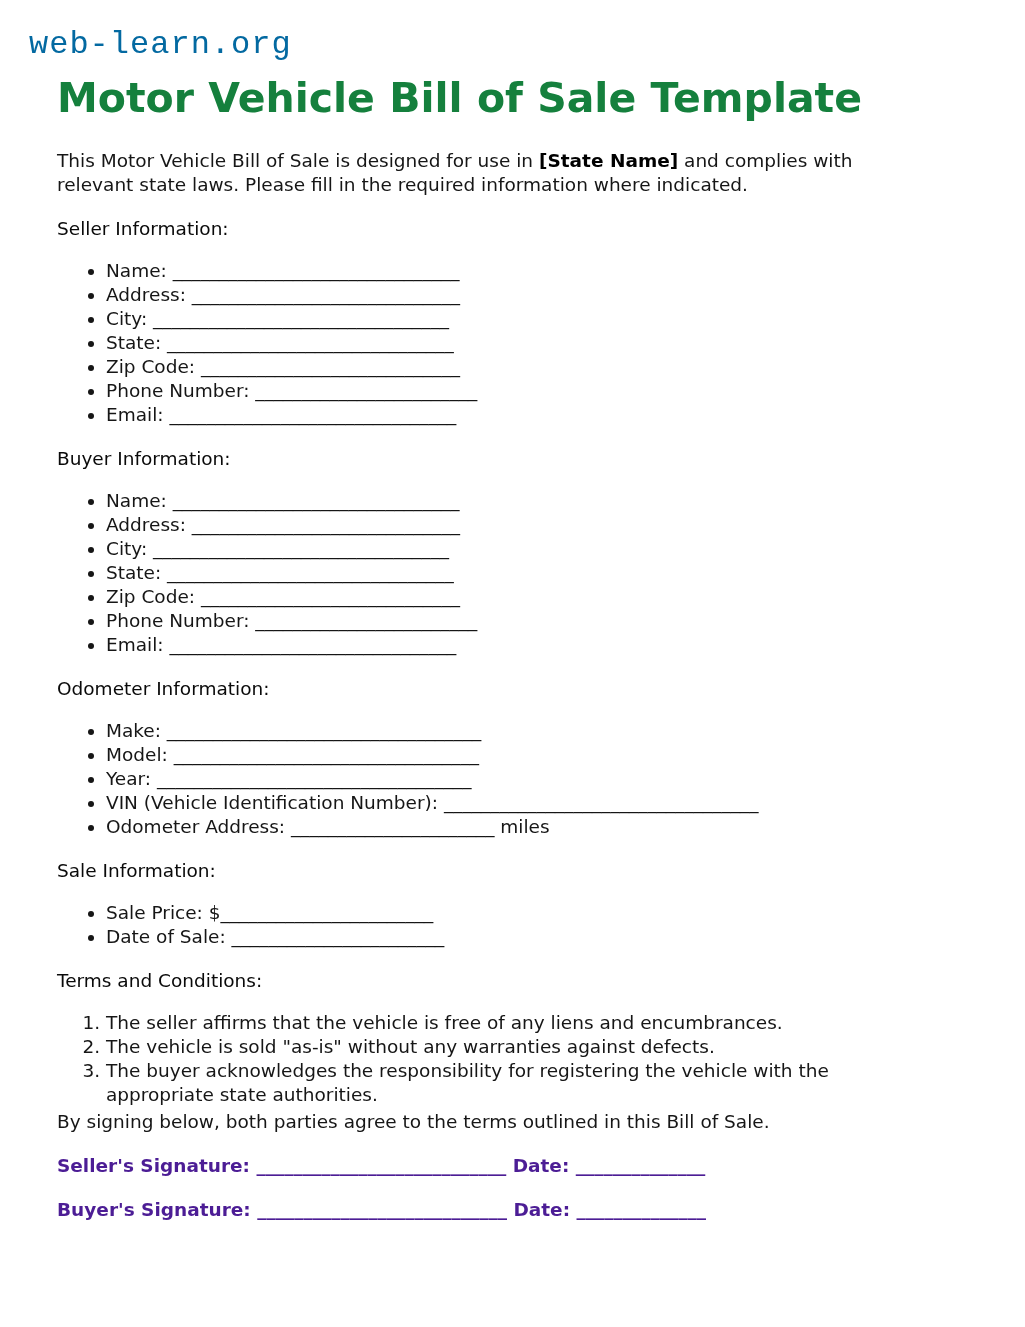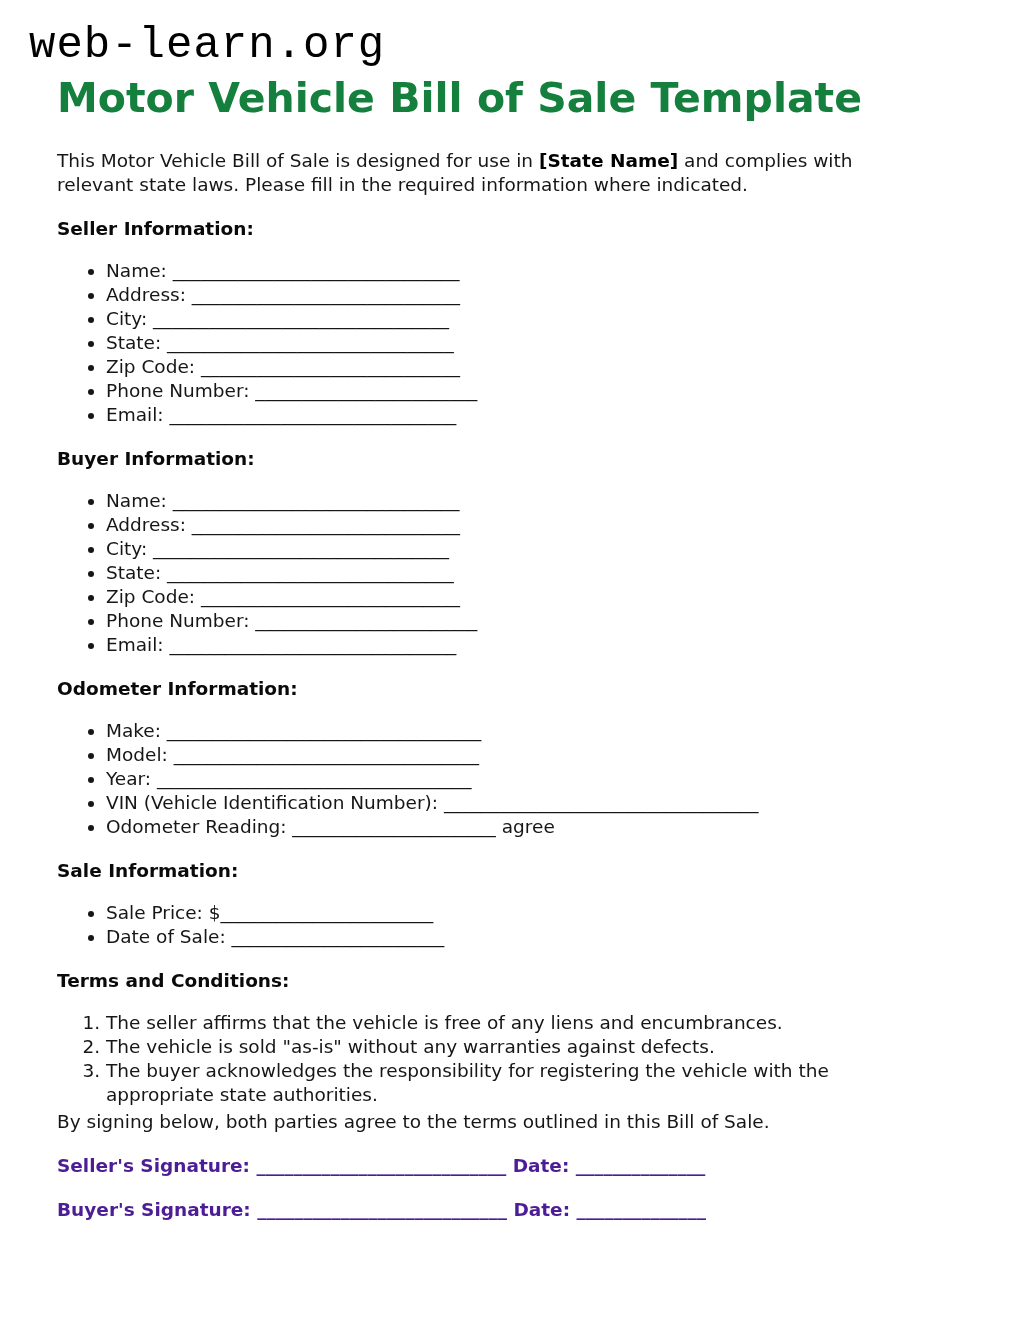--- a/index.html
+++ b/index.html
@@ -10,39 +10,39 @@
     padding: 22px 100px 60px 57px;
     font-family: "DejaVu Sans", "Liberation Sans", sans-serif;
     font-size: 18.5px;
     line-height: 24px;
     color: #161616;
     -webkit-font-smoothing: antialiased;
   }
   .logo {
     margin-left: -28px;
     font-family: "Liberation Mono", "DejaVu Sans Mono", monospace;
-    font-size: 44px;
+    font-size: 32px;
     line-height: 46px;
     letter-spacing: 1px;
-    color: #000000;
+    color: #0369a1;
     white-space: nowrap;
   }
   h1 {
     margin: 6px 0 0 0;
     font-size: 41px;
     line-height: 49px;
     font-weight: bold;
     color: #15803d;
     letter-spacing: 0;
   }
   p { margin: 26px 0 0 0; }
   h2 {
     font-size: 18.5px;
     line-height: 24px;
-    font-weight: bold;
+    font-weight: normal;
     color: #0a0a0a;
     margin: 20px 0 0 0;
   }
   ul, ol {
     margin: 18px 0 0 0;
     padding: 0 0 0 49px;
   }
   li { line-height: 24px; }
   ul { list-style-type: disc; }
   .closing { margin-top: 3px; }
@@ -84,21 +84,21 @@
   <li>Phone Number: ________________________</li>
   <li>Email: _______________________________</li>
 </ul>
 
 <h2>Odometer Information:</h2>
 <ul>
   <li>Make: __________________________________</li>
   <li>Model: _________________________________</li>
   <li>Year: __________________________________</li>
   <li>VIN (Vehicle Identification Number): __________________________________</li>
-  <li>Odometer Reading: ______________________ agree</li>
+  <li>Odometer Address: ______________________ miles</li>
 </ul>
 
 <h2>Sale Information:</h2>
 <ul>
   <li>Sale Price: $_______________________</li>
   <li>Date of Sale: _______________________</li>
 </ul>
 
 <h2>Terms and Conditions:</h2>
 <ol>

